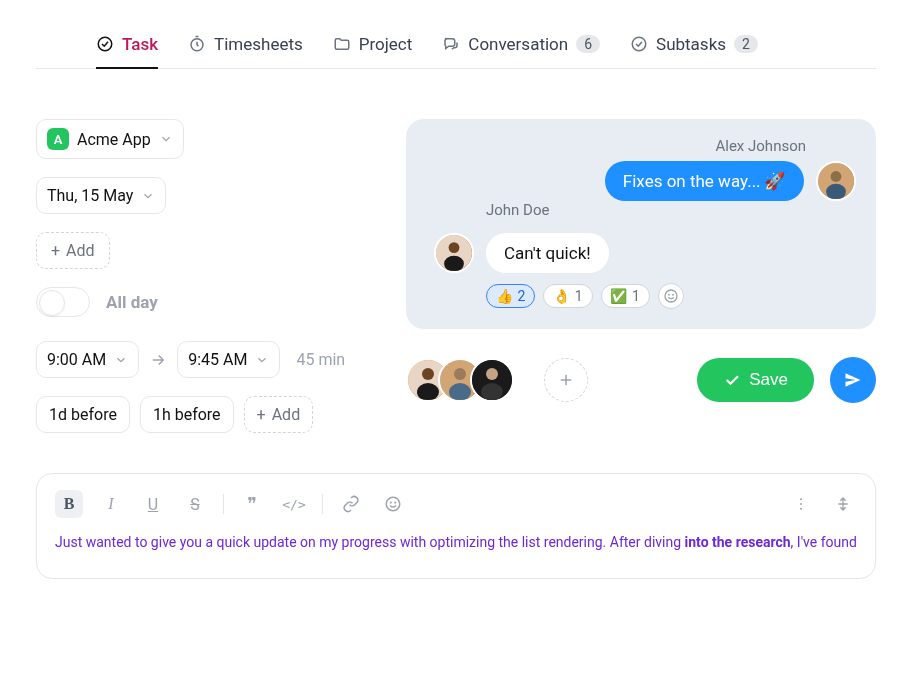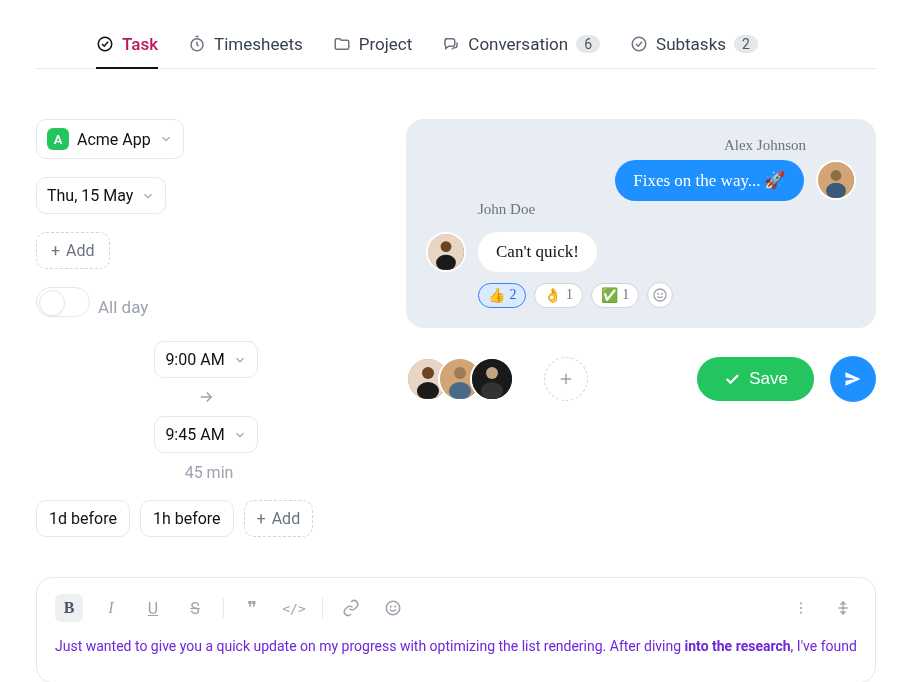--- a/index.html
+++ b/index.html
@@ -102,61 +102,60 @@
   gap: 6px;
   border: 1px dashed #d1d5db;
   border-radius: 10px;
   padding: 8px 14px;
   color: #6b7280;
   font-size: 16px;
   cursor: pointer;
 }
 
 
-.toggle-row { display:flex;align-items:flex-end;gap:8px;margin-bottom:24px;margin-top:6px;}
+.toggle-row { display:flex;align-items:center;gap:16px;margin-bottom:24px;margin-top:6px;font-weight:bold;}
 .toggle {
   width: 54px; height: 30px;
   border: 1px solid #e5e7eb;
   border-radius: 16px;
   position: relative;
   cursor: pointer;
   background:#fff;
 }
 .toggle::after {
   content:"";
   position:absolute;
   width:24px;height:24px;
   border-radius:50%;
   background:#fff;
   border:1px solid #e5e7eb;
   left:2px;top:2px;
   box-shadow: 0 1px 2px rgba(0,0,0,0.05);
 }
 .toggle-label { color:#9ca3af; font-size:17px; }
 
-.time-row { display:flex;align-items:center;gap:10px;margin-bottom:18px;flex-direction:column; }
+.time-row { display:flex;align-items:center;gap:10px;margin-bottom:18px; }
 .arrow-icon { color:#9ca3af; }
 .duration { color:#9ca3af; font-size:16px; margin-left:6px;}
 
 .reminder-row { display:flex;align-items:flex-end;gap:10px; }
 .chip {
   border:1px solid #e5e7eb;
   border-radius:10px;
   padding:8px 12px;
   font-size:16px;
   cursor:pointer;
   color:#111;
 }
 
 
 .convo {
   background:#e7edf3;
   border-radius:18px;
-  padding:18px 20px 20px 20px;
-  font-family:Liberation Serif, serif;
+  padding:18px 20px 20px 28px;
 }
 .msg-right { display:flex;justify-content:flex-end;align-items:flex-start;gap:12px; }
 .msg-sender-r { text-align:right;color:#6b7280;font-size:15px;margin-bottom:6px;padding-right:50px;}
 .bubble-blue {
   background:#1e90ff;
   color:#fff;
   padding:10px 18px;
   border-radius:22px;
   font-size:17px;
 }

